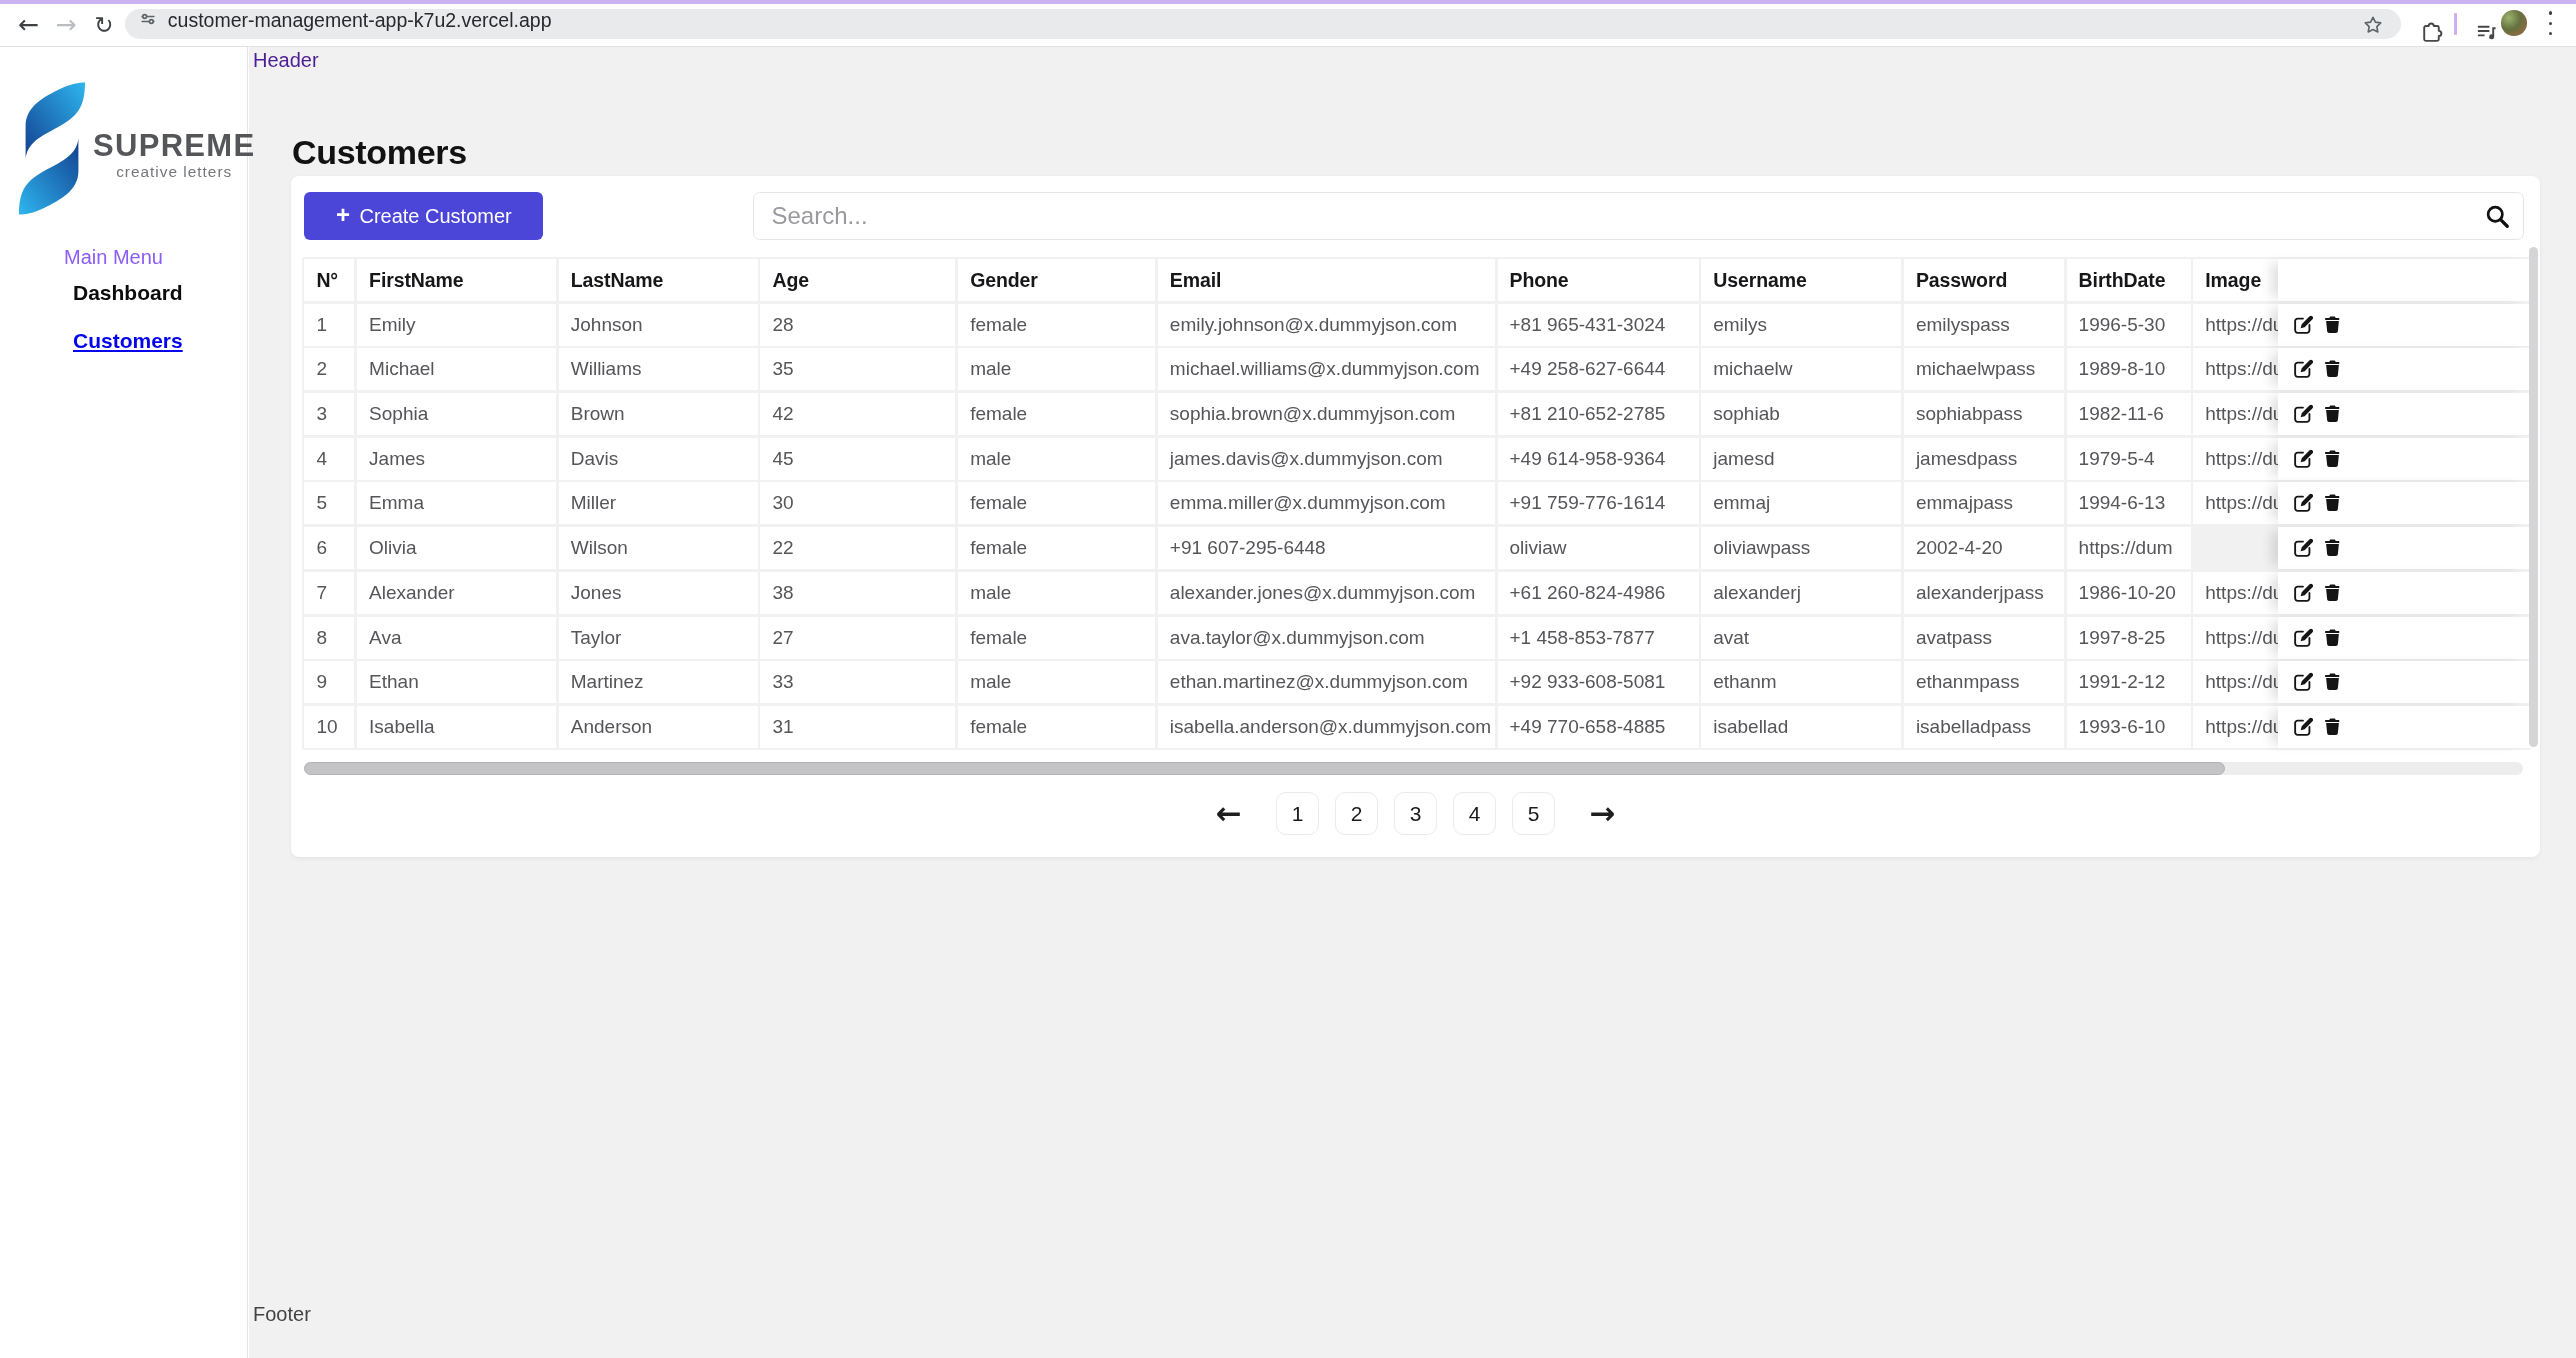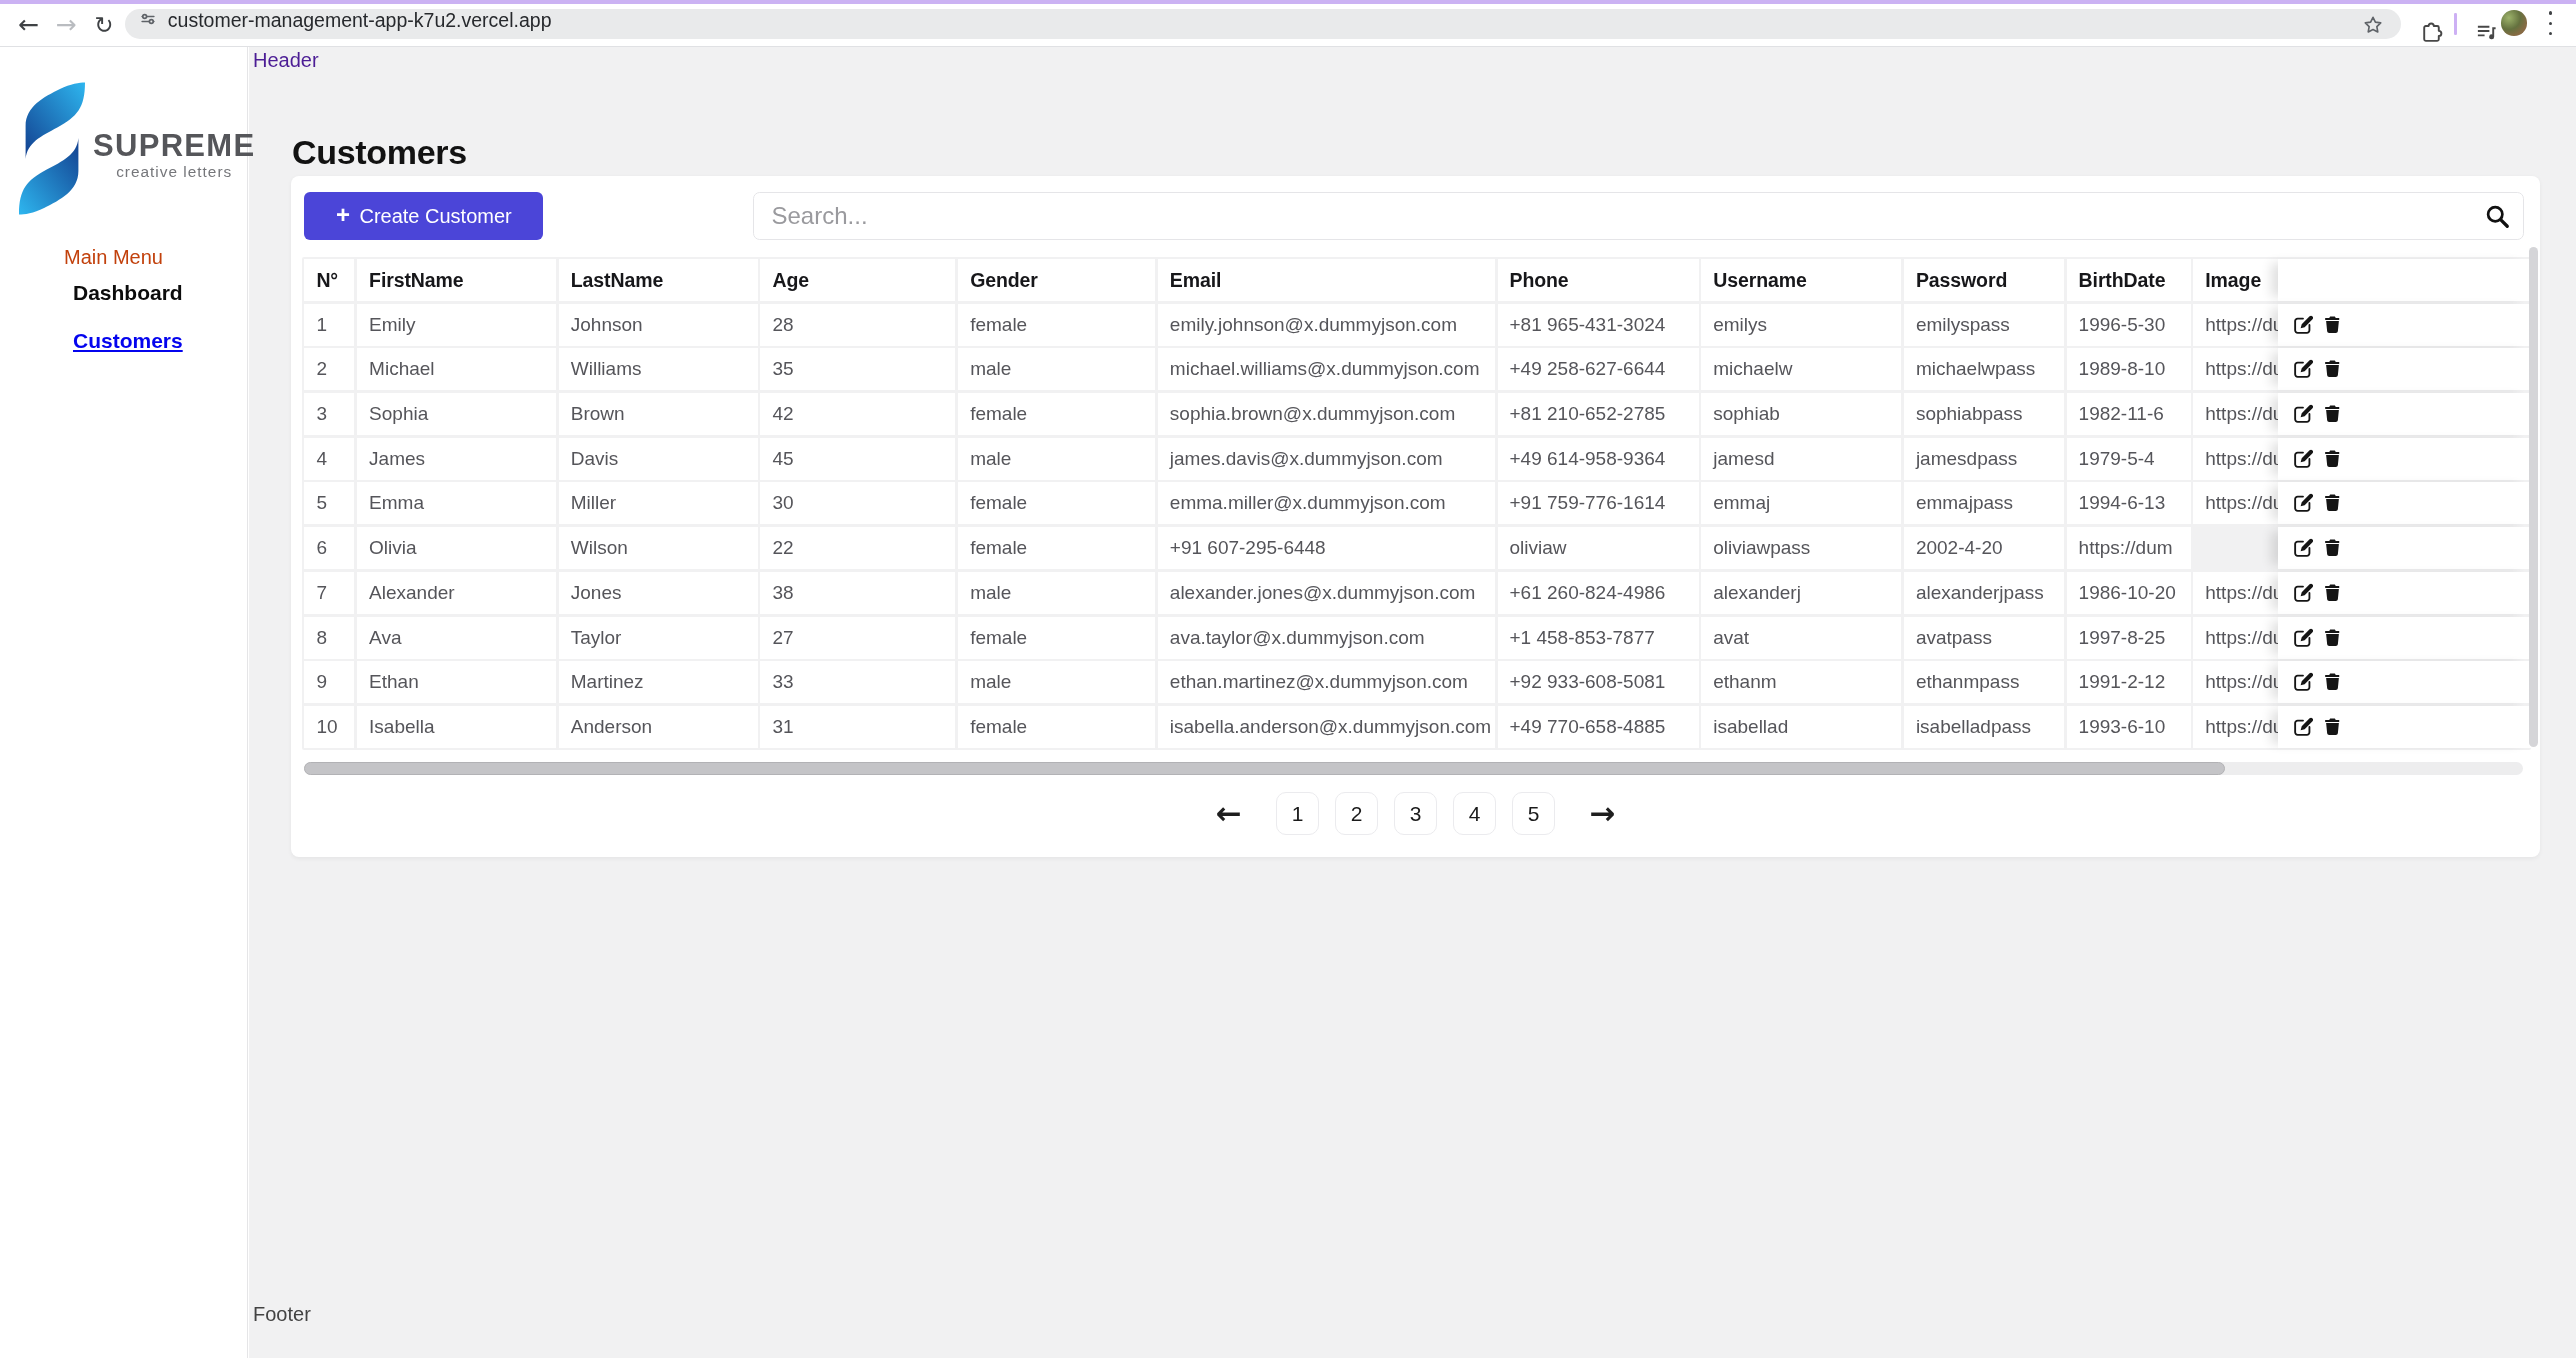--- a/index.html
+++ b/index.html
@@ -29,21 +29,21 @@
          justify-content:space-between;background:none;border:none;cursor:pointer;padding:0;}
   .kebab i{width:3.4px;height:3.4px;border-radius:50%;background:#3f4245;display:block;margin:0 auto;}
 
   
   .sidebar{position:absolute;left:0;top:46px;width:247px;bottom:0;background:#fff;
            border-right:1.3px solid #e5e5e7;z-index:10;}
   .logo{position:absolute;left:19px;top:36px;display:flex;text-align:center;}
   .logo-text{margin-left:8px;margin-top:48px;}
   .logo-title{font-size:31px;font-weight:700;color:#55565a;letter-spacing:1.3px;line-height:1;}
   .logo-sub{font-size:15.4px;color:#75767a;letter-spacing:1px;margin-top:2px;}
-  .menu-label{position:absolute;left:64px;top:200px;font-size:20px;color:#c2410c;}
+  .menu-label{position:absolute;left:64px;top:200px;font-size:20px;color:#8b5cf6;}
   #sb-items{position:absolute;left:73px;top:235px;display:flex;flex-direction:column;gap:24px;}
   .side-link{font-size:21px;font-weight:700;color:#0c0c0c;cursor:pointer;}
   .side-link.active{color:#0404ee;text-decoration:underline;}
 
   
   .main{position:absolute;left:249px;top:46px;right:0;bottom:0;background:#f1f1f2;}
   .lbl-header{position:absolute;left:4px;top:2.7px;font-size:20px;color:#4c1d95;}
   .lbl-footer{position:absolute;left:4px;top:1257px;font-size:20px;color:#434343;}
   .h1{position:absolute;left:43px;top:87px;font-size:34px;font-weight:800;color:#121212;letter-spacing:-0.3px;}
 

